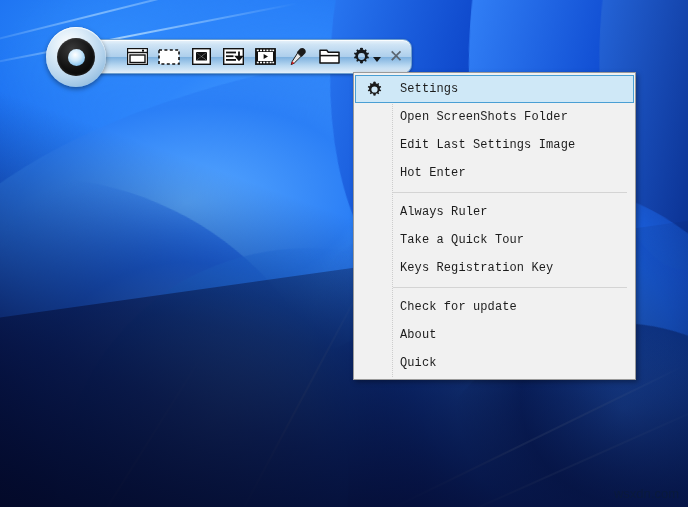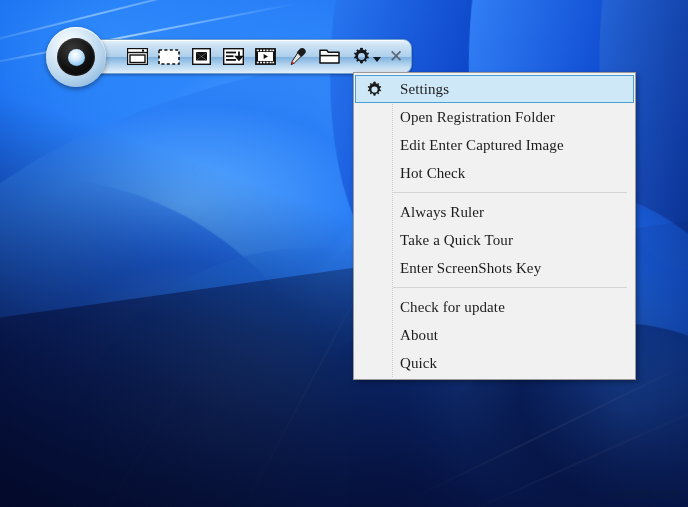--- a/index.html
+++ b/index.html
@@ -232,23 +232,23 @@
     margin: 0 1px;
   }
   .mi .icon-slot {
     width: 36px;
     min-width: 36px;
     display: flex;
     align-items: center;
     justify-content: center;
   }
   .mi .mi-label {
-    font-size: 15px;
+    font-size: 12px;
     color: #1c1c1c;
-    font-family: Liberation Serif, serif;
+    font-family: Liberation Mono, monospace;
     padding-left: 8px;
     letter-spacing: .1px;
   }
   .mi.selected {
     background: #cfe8f7;
     border: 1px solid #4a9fd4;
   }
   .sep {
     height: 1px;
     background: #d4d4d4;
@@ -387,49 +387,49 @@
       <div class="icon-slot">
         <svg width="17" height="17" viewBox="0 0 24 24">
           <path fill="#1c1c1c" d="M12 0.8 l1.9 0.5 -0.25 2.0 a8.2 8.2 0 0 1 2.0 0.83 l1.5 -1.35 1.5 1.2 -1.0 1.75 a8.2 8.2 0 0 1 1.2 1.75 l2.0 -0.5 0.6 1.85 -1.85 0.9 a8.2 8.2 0 0 1 0 2.1 l1.85 0.9 -0.6 1.85 -2.0 -0.5 a8.2 8.2 0 0 1 -1.2 1.75 l1.0 1.75 -1.5 1.2 -1.5 -1.35 a8.2 8.2 0 0 1 -2.0 0.83 l0.25 2.0 -1.9 0.5 -1.9 -0.5 0.25 -2.0 a8.2 8.2 0 0 1 -2.0 -0.83 l-1.5 1.35 -1.5 -1.2 1.0 -1.75 a8.2 8.2 0 0 1 -1.2 -1.75 l-2.0 0.5 -0.6 -1.85 1.85 -0.9 a8.2 8.2 0 0 1 0 -2.1 l-1.85 -0.9 0.6 -1.85 2.0 0.5 a8.2 8.2 0 0 1 1.2 -1.75 l-1.0 -1.75 1.5 -1.2 1.5 1.35 a8.2 8.2 0 0 1 2.0 -0.83 l-0.25 -2.0 z M12 7.6 a4.4 4.4 0 1 0 0 8.8 a4.4 4.4 0 0 0 0 -8.8 z"></path>
         </svg>
       </div>
       <div class="mi-label">Settings</div>
     </div>
 
     <div class="mi">
       <div class="icon-slot"></div>
-      <div class="mi-label">Open Registration Folder</div>
-    </div>
-
-    <div class="mi">
-      <div class="icon-slot"></div>
-      <div class="mi-label">Edit Enter Captured Image</div>
-    </div>
-
-    <div class="mi">
-      <div class="icon-slot"></div>
-      <div class="mi-label">Hot Check</div>
+      <div class="mi-label">Open ScreenShots Folder</div>
+    </div>
+
+    <div class="mi">
+      <div class="icon-slot"></div>
+      <div class="mi-label">Edit Last Settings Image</div>
+    </div>
+
+    <div class="mi">
+      <div class="icon-slot"></div>
+      <div class="mi-label">Hot Enter</div>
     </div>
 
 
     <div class="sep"></div>
 
     <div class="mi">
       <div class="icon-slot"></div>
       <div class="mi-label">Always Ruler</div>
     </div>
 
     <div class="mi">
       <div class="icon-slot"></div>
       <div class="mi-label">Take a Quick Tour</div>
     </div>
 
     <div class="mi">
       <div class="icon-slot"></div>
-      <div class="mi-label">Enter ScreenShots Key</div>
+      <div class="mi-label">Keys Registration Key</div>
     </div>
 
     <div class="sep"></div>
 
     <div class="mi">
       <div class="icon-slot"></div>
       <div class="mi-label">Check for update</div>
     </div>
 
     <div class="mi">

